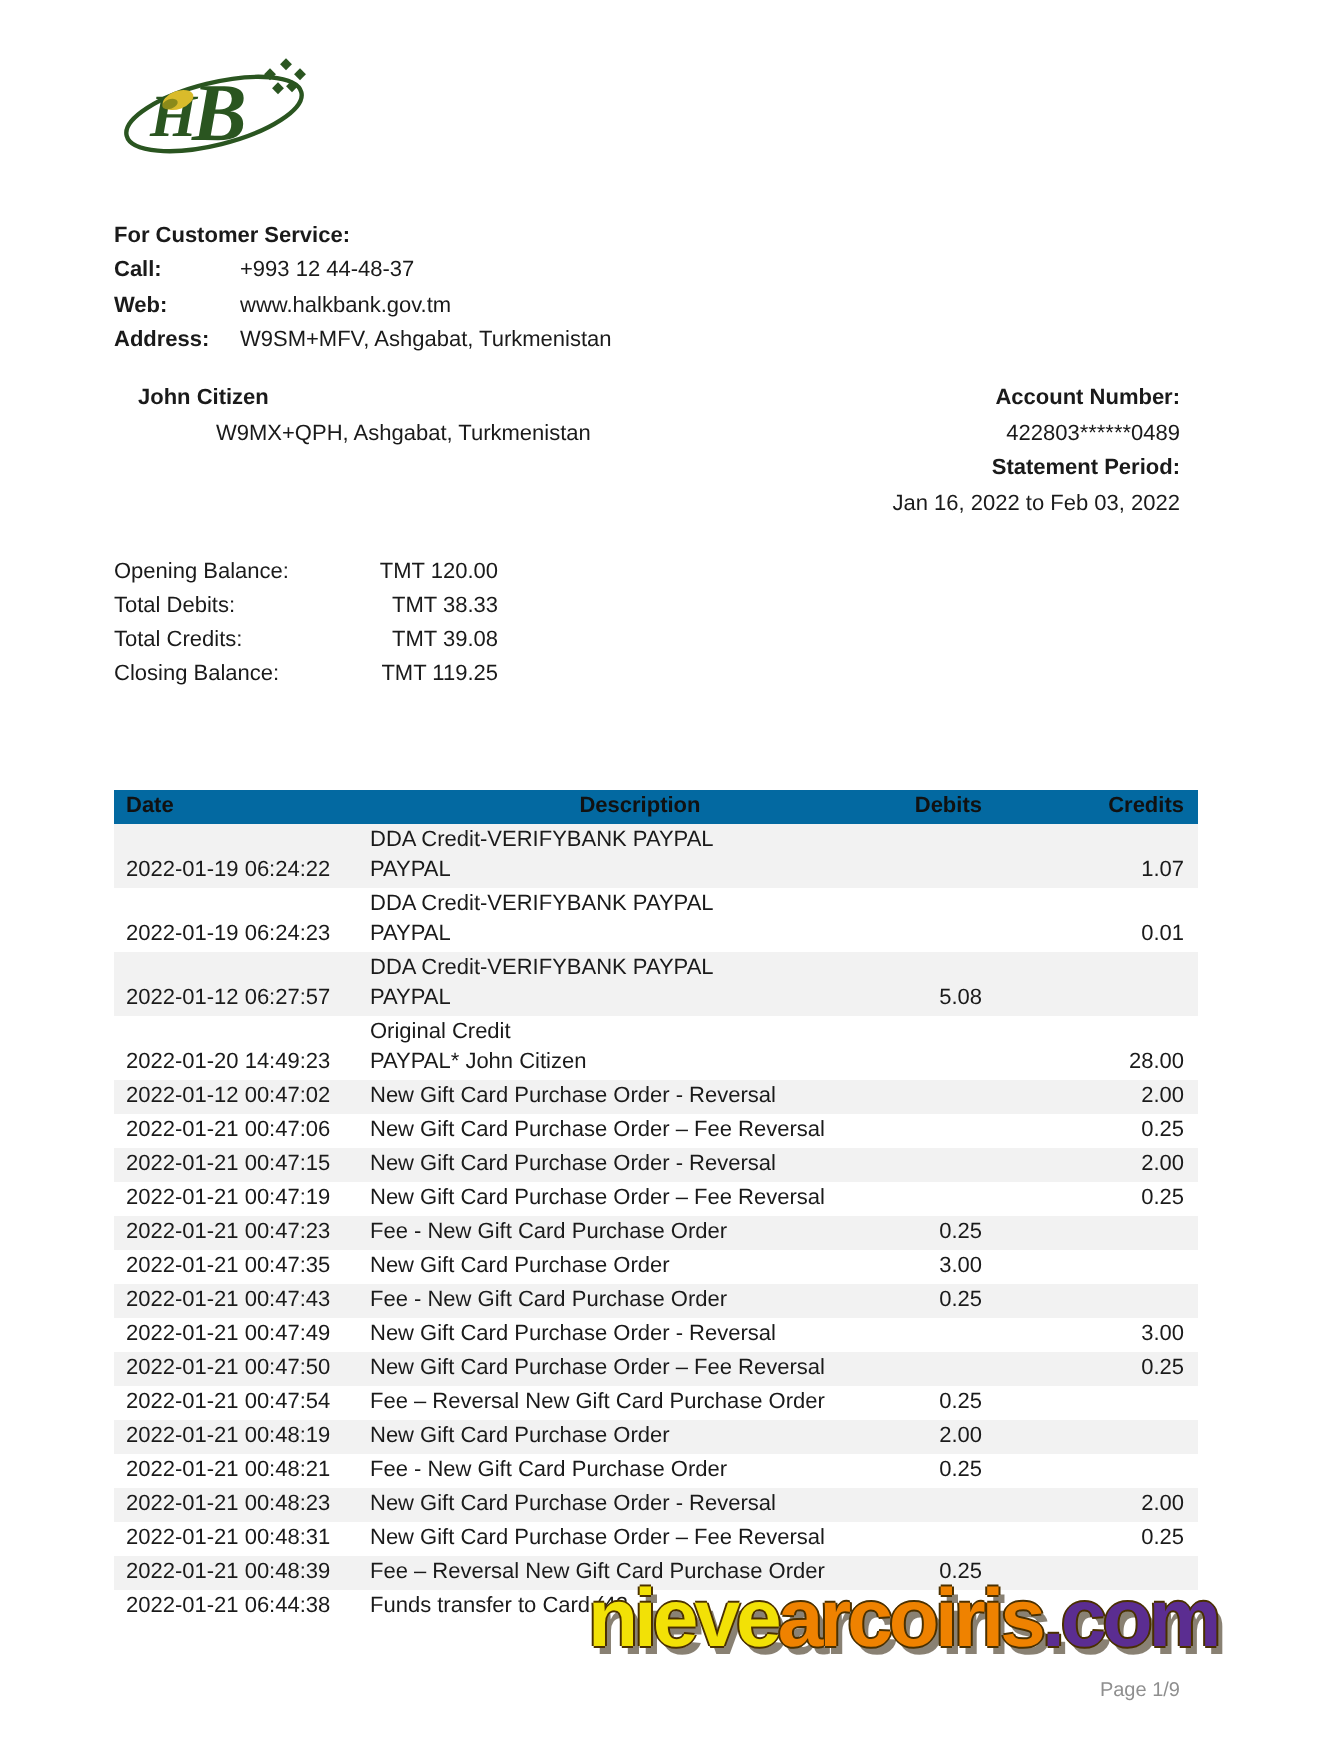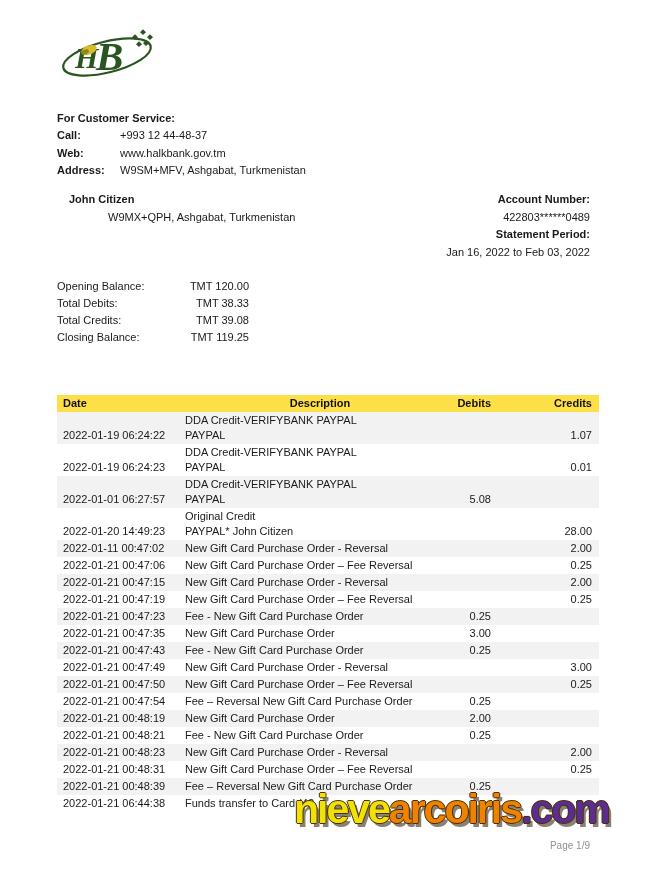--- a/index.html
+++ b/index.html
@@ -37,21 +37,21 @@
   .summary-label { width:120px; }
   .summary-value { width:72px; text-align:right; }
 
   
   .tx-table-wrap { position:absolute; left:57px; top:395px; width:542px; }
   table { border-collapse:collapse; table-layout:fixed; width:542px; font-size:11px; }
   col.c-date { width:128px; }
   col.c-desc { width:270px; }
   col.c-debit { width:40px; }
   col.c-credit { width:104px; }
-  thead th { background:#fde047; font-weight:bold; padding:2px 0; line-height:13px; color:#111; }
+  thead th { background:#0369a1; font-weight:bold; padding:2px 0; line-height:13px; color:#111; }
   th.h-date { text-align:left; padding-left:6px; }
   th.h-desc { text-align:center; }
   th.h-debit { text-align:right; padding-right:4px; }
   th.h-credit { text-align:right; padding-right:7px; }
   td { vertical-align:bottom; padding:1px 0; line-height:15px; }
   td.t-date { padding-left:6px; }
   td.t-desc { white-space:pre-line; }
   td.t-debit { text-align:right; padding-right:4px; }
   td.t-credit { text-align:right; padding-right:7px; }
   tbody tr:nth-child(odd) { background:#f2f2f2; }
@@ -168,37 +168,37 @@
 
     <tr>
       <td class="t-date">2022-01-19 06:24:23</td>
       <td class="t-desc">DDA Credit-VERIFYBANK PAYPAL
 PAYPAL</td>
       <td class="t-debit"></td>
       <td class="t-credit">0.01</td>
     </tr>
 
     <tr>
-      <td class="t-date">2022-01-01 06:27:57</td>
+      <td class="t-date">2022-01-12 06:27:57</td>
       <td class="t-desc">DDA Credit-VERIFYBANK PAYPAL
 PAYPAL</td>
       <td class="t-debit">5.08</td>
       <td class="t-credit"></td>
     </tr>
 
     <tr>
       <td class="t-date">2022-01-20 14:49:23</td>
       <td class="t-desc">Original Credit
 PAYPAL* John Citizen</td>
       <td class="t-debit"></td>
       <td class="t-credit">28.00</td>
     </tr>
 
     <tr>
-      <td class="t-date">2022-01-11 00:47:02</td>
+      <td class="t-date">2022-01-12 00:47:02</td>
       <td class="t-desc">New Gift Card Purchase Order - Reversal</td>
       <td class="t-debit"></td>
       <td class="t-credit">2.00</td>
     </tr>
 
     <tr>
       <td class="t-date">2022-01-21 00:47:06</td>
       <td class="t-desc">New Gift Card Purchase Order – Fee Reversal</td>
       <td class="t-debit"></td>
       <td class="t-credit">0.25</td>

